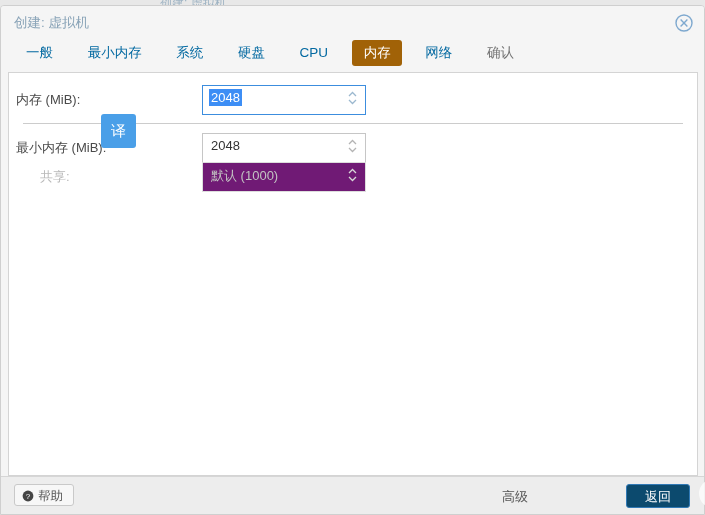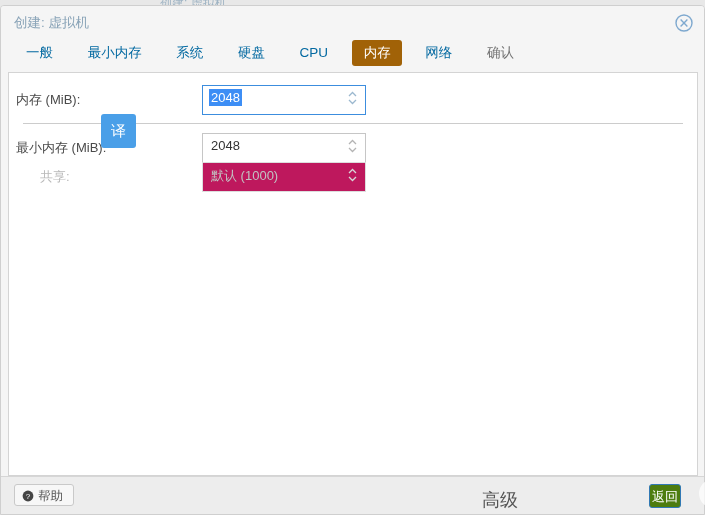--- a/index.html
+++ b/index.html
@@ -139,21 +139,21 @@
     background: #ffffff;
     border: 1px solid #c6c6c6;
     box-sizing: border-box;
     margin-left: 21px;
   }
   .spinner.focused {
     border: 1px solid #3c8dde;
   }
   .spinner.disabled {
     border: 1px solid #dddddd;
-    background: #be185d;
+    background: #701a75;
   }
   .spinner .val {
     position: absolute;
     left: 8px; top: 4px;
     font-size: 13px;
     color: #333333;
     white-space: nowrap;
   }
   .spinner .val.selected {
     background: #3d8ef5;
@@ -230,31 +230,31 @@
     cursor: pointer;
     box-sizing: border-box;
   }
   .help-btn .qicon {
     display: inline-block;
     vertical-align: -2px;
     margin-right: 4px;
   }
   .advanced {
     position: absolute;
-    right: 186px; top: 11px;
-    font-size: 18px;
+    right: 176px; top: 11px;
+    font-size: 13px;
     color: #555555;
     white-space: nowrap;
   }
   .next-btn {
     position: absolute;
-    right: 23px; top: 7px;
+    right: 14px; top: 7px;
     height: 24px;
-    padding: 0 2px;
-    background: #4d7c0f;
+    padding: 0 18px;
+    background: #0c4a6e;
     border: 1px solid #3179b5;
     border-radius: 3px;
     color: #ffffff;
     font-size: 13px;
     line-height: 24px;
     white-space: nowrap;
     cursor: pointer;
     box-sizing: border-box;
   }
 

